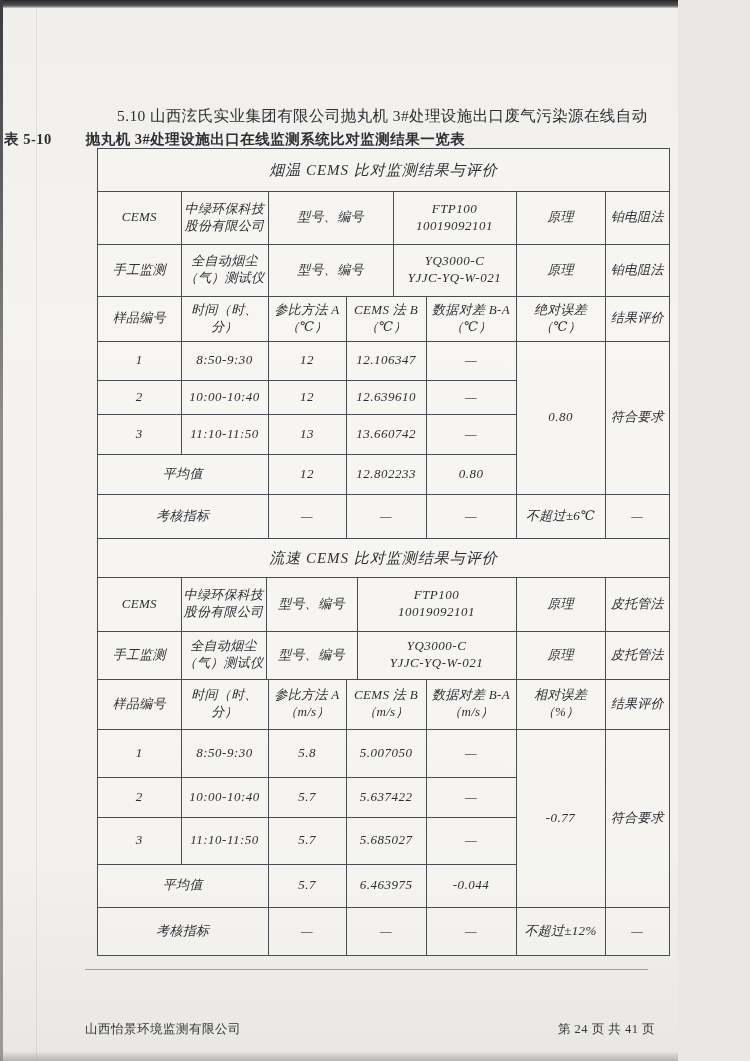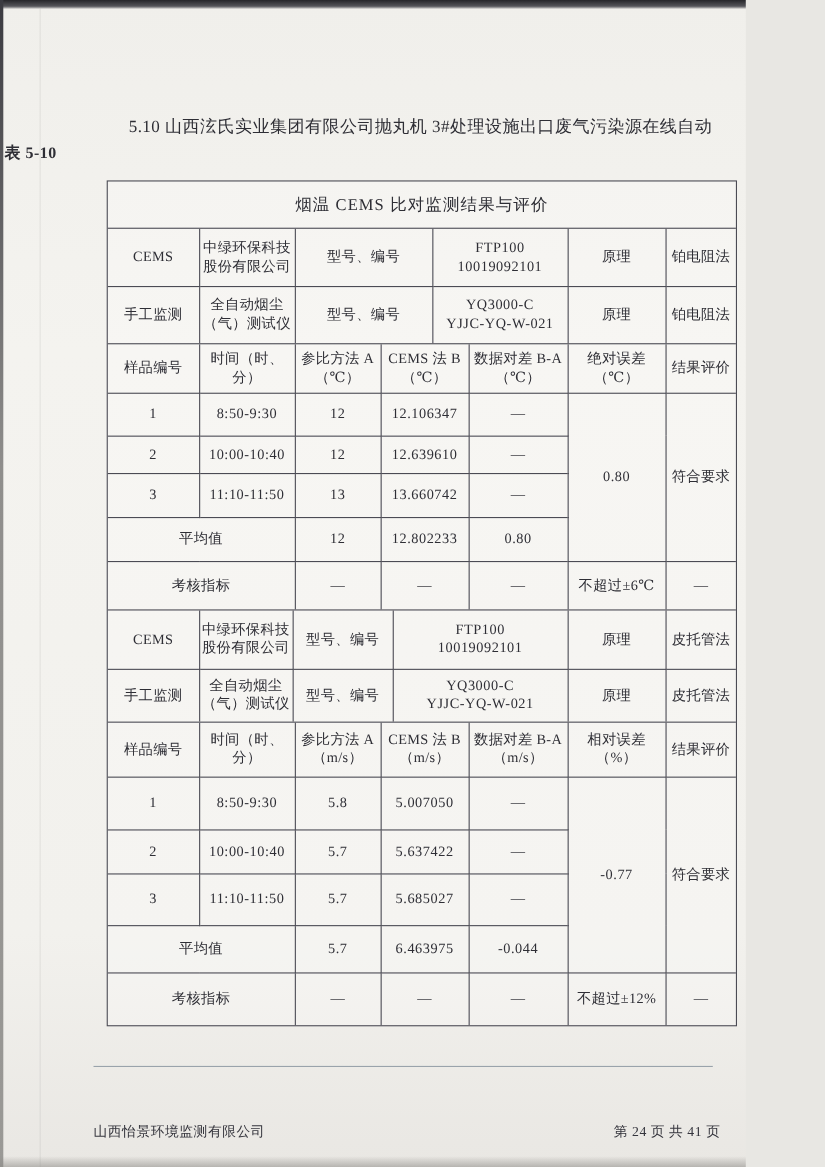--- a/index.html
+++ b/index.html
@@ -30,23 +30,24 @@
     white-space:pre-line;
   }
   .para .l1{text-indent:32px;}
   .caption{
     position:absolute;left:4px;top:130px;width:750px;
     text-align:center;font-weight:bold;font-size:14.5px;letter-spacing:.5px;
     display:flex;gap:34px;
   }
 
   .main{
-    position:absolute;left:97px;top:164px;width:571px;
+    position:absolute;left:97px;top:148px;width:571px;
     border:1.6px solid var(--line);
     background:rgba(255,255,255,.25);
+    font-style:italic;
   }
   .section + .section{border-top:1px solid var(--line);}
   .sec-title{
     border-bottom:1px solid var(--line);
     display:flex;align-items:center;justify-content:center;
     font-size:15px;letter-spacing:1px;
   }
   .tbl-wrap.data-wrap{border-top:1px solid var(--line);}
   table{border-collapse:collapse;border-style:hidden;table-layout:fixed;width:571px;}
   td{
@@ -72,20 +73,21 @@
   <div class="edge-top"></div>
   <div class="edge-left"></div>
   <div class="crease"></div>
 
   <div class="para">
     <div class="l1">5.10 山西泫氏实业集团有限公司抛丸机 3#处理设施出口废气污染源在线自动</div>
   </div>
 
   <div class="caption">
     <span>表 5-10</span>
+    <span>抛丸机 3#处理设施出口在线监测系统比对监测结果一览表</span>
   </div>
 
   <div class="main">
 
     <div class="section">
       <div class="sec-title" style="height:42px">烟温 CEMS 比对监测结果与评价</div>
 
       <div class="tbl-wrap equip-wrap">
         <table>
           <colgroup>
@@ -182,20 +184,21 @@
             <td>—</td>
             <td>不超过±6℃</td>
             <td>—</td>
           </tr>
         </tbody>
           </table>
       </div>
     </div>
 
     <div class="section">
+      <div class="sec-title" style="height:38px">流速 CEMS 比对监测结果与评价</div>
 
       <div class="tbl-wrap equip-wrap">
         <table>
           <colgroup>
               <col style="width:83px">
               <col style="width:85px">
               <col style="width:91px">
               <col style="width:159px">
               <col style="width:89px">
               <col style="width:64px">

